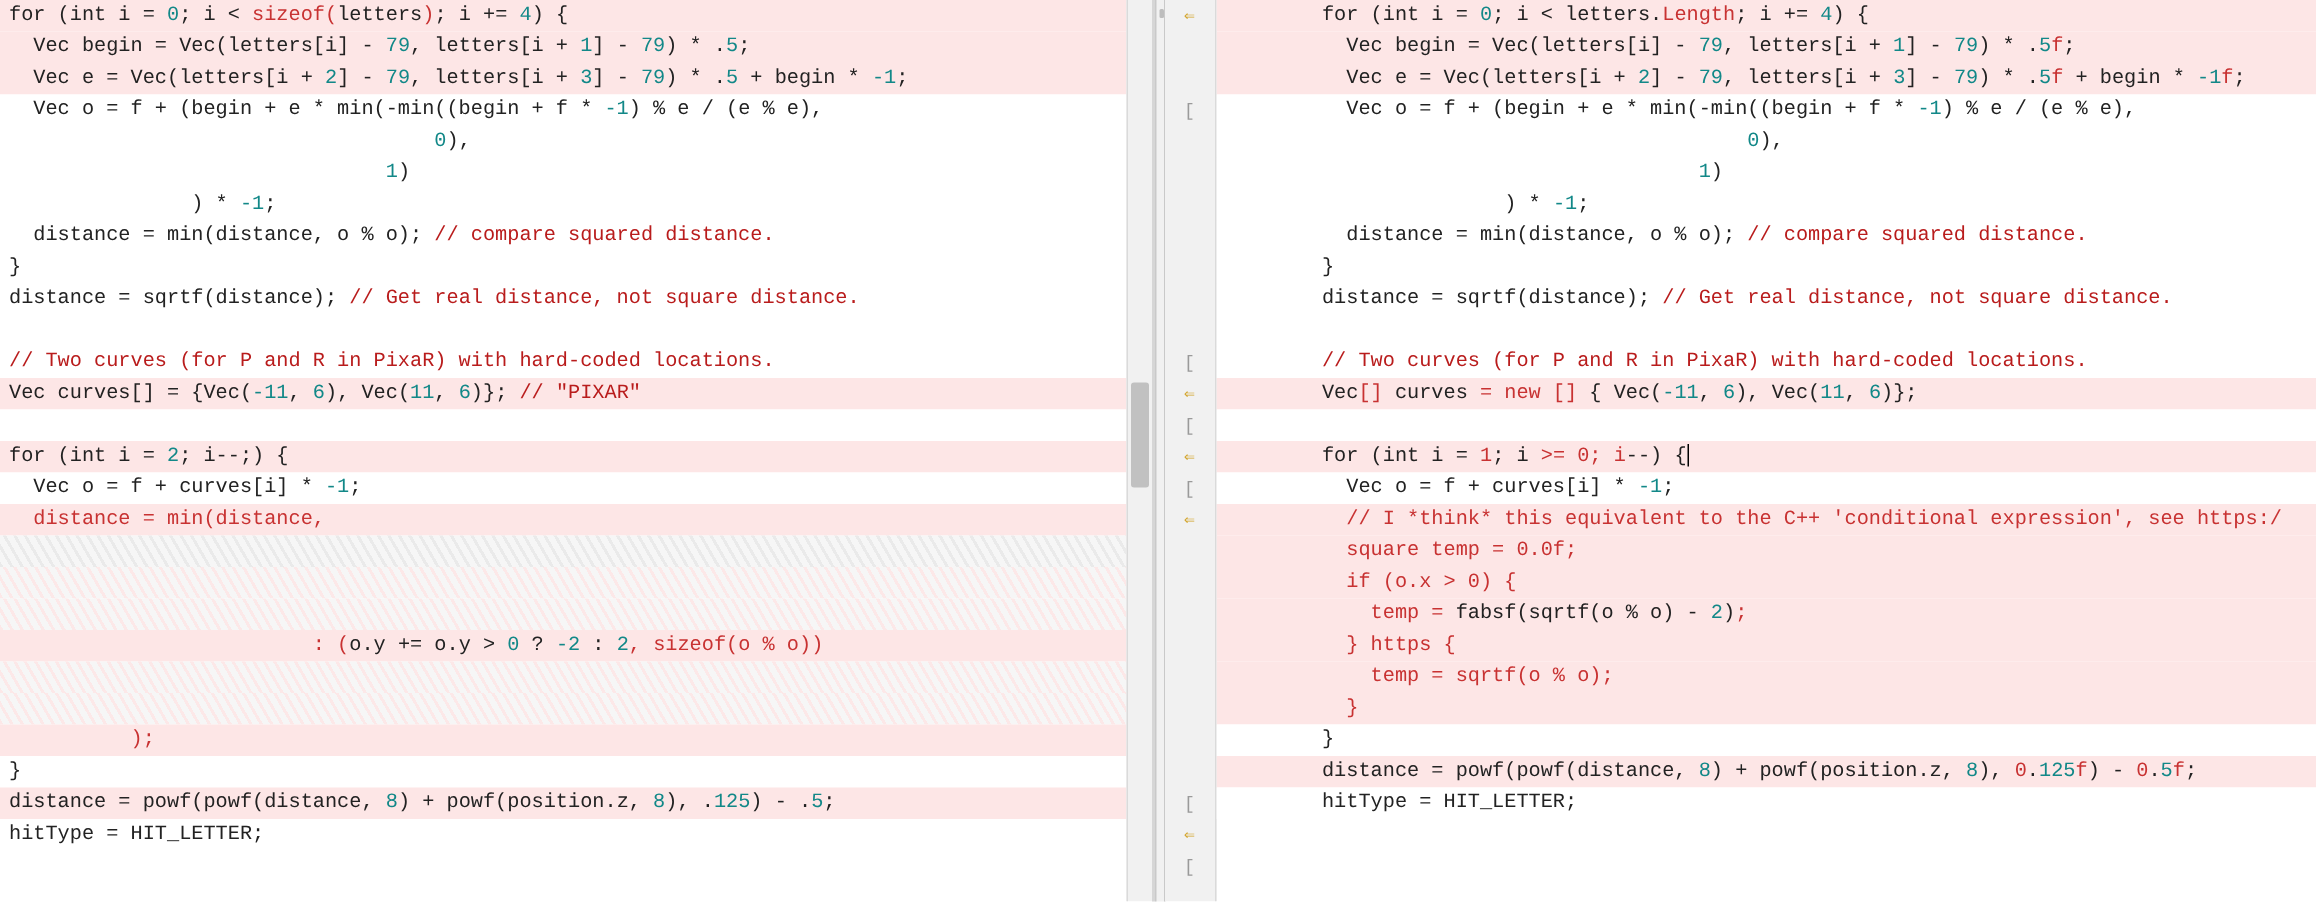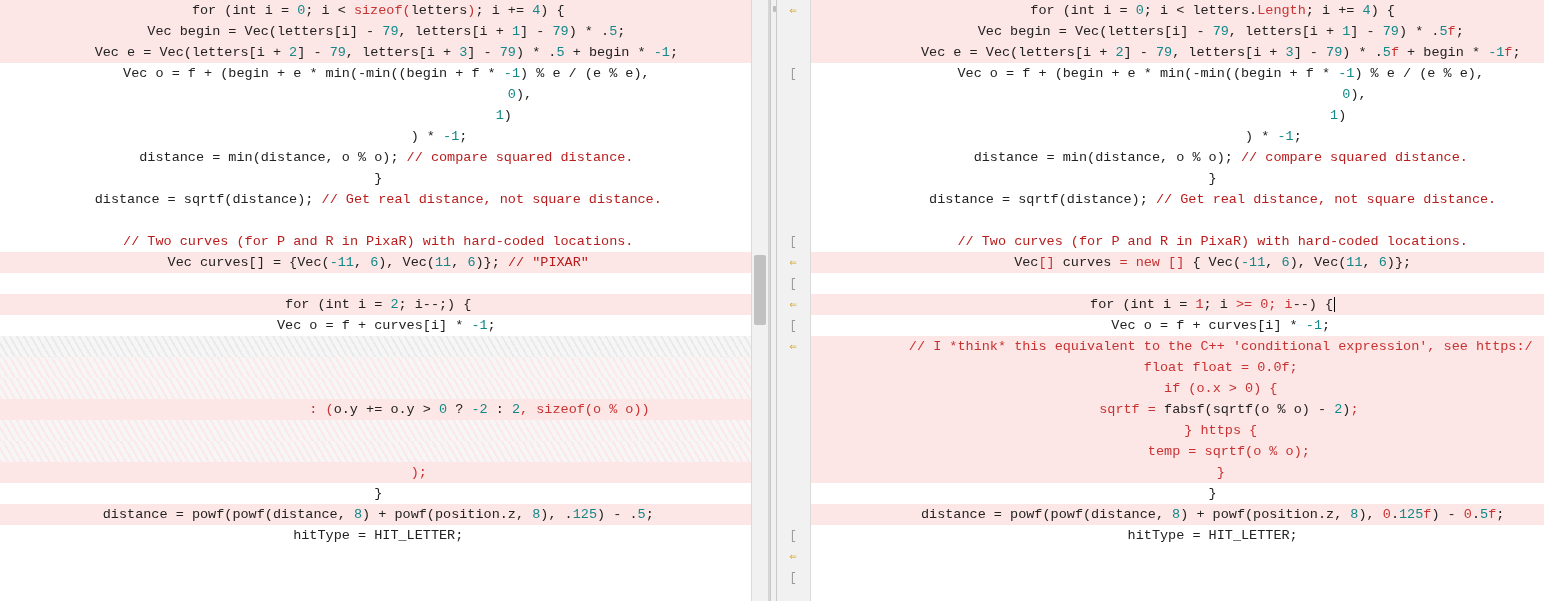--- a/index.html
+++ b/index.html
@@ -44,21 +44,20 @@
     display: flex;
     align-items: center;
     justify-content: center;
     font-size: 12px;
   }
   .move-left { color: #d3a52d; }
   .move-match { color: #9a9a9a; }
   .pane-content {
     flex: 1;
     overflow: hidden;
-    text-align: center;
   }
   .code-row {
     height: 21px;
     line-height: 21px;
     white-space: pre;
     padding-left: 6px;
     color: #222;
   }
   .bg-diff   { background: #fde6e6; }
   .bg-plain  { background: #ffffff; }
@@ -106,20 +105,21 @@
         <div class="code-row bg-plain">               ) * <span class="num">-1</span>;</div>
         <div class="code-row bg-plain">  distance = min(distance, o % o); <span class="cmt">// compare squared distance.</span></div>
         <div class="code-row bg-plain">}</div>
         <div class="code-row bg-plain">distance = sqrtf(distance); <span class="cmt">// Get real distance, not square distance.</span></div>
         <div class="code-row bg-plain"> </div>
         <div class="code-row bg-plain"><span class="cmt">// Two curves (for P and R in PixaR) with hard-coded locations.</span></div>
         <div class="code-row bg-diff">Vec curves[] = {Vec(<span class="num">-11</span>, <span class="num">6</span>), Vec(<span class="num">11</span>, <span class="num">6</span>)}; <span class="cmt">// "PIXAR"</span></div>
         <div class="code-row bg-plain"> </div>
         <div class="code-row bg-diff">for (int i = <span class="num">2</span>; i--;) {</div>
         <div class="code-row bg-plain">  Vec o = f + curves[i] * <span class="num">-1</span>;</div>
+        <div class="code-row bg-diff">  <span class="hi">distance = min(distance,</span></div>
         <div class="code-row bg-pad"> </div>
         <div class="code-row bg-pad2"> </div>
         <div class="code-row bg-pad2"> </div>
         <div class="code-row bg-diff">                         <span class="hi">: (</span>o.y += o.y &gt; <span class="num">0</span> ? <span class="num">-2</span> : <span class="num">2</span><span class="hi">, sizeof(o % o))</span></div>
         <div class="code-row bg-pad2"> </div>
         <div class="code-row bg-pad2"> </div>
         <div class="code-row bg-diff">          <span class="hi">);</span></div>
         <div class="code-row bg-plain">}</div>
         <div class="code-row bg-diff">distance = powf(powf(distance, <span class="num">8</span>) + powf(position.z, <span class="num">8</span>), .<span class="num">125</span>) - .<span class="num">5</span>;</div>
         <div class="code-row bg-plain">hitType = HIT_LETTER;</div>
@@ -197,23 +197,23 @@
         <div class="code-row bg-plain">          distance = min(distance, o % o); <span class="cmt">// compare squared distance.</span></div>
         <div class="code-row bg-plain">        }</div>
         <div class="code-row bg-plain">        distance = sqrtf(distance); <span class="cmt">// Get real distance, not square distance.</span></div>
         <div class="code-row bg-plain">         </div>
         <div class="code-row bg-plain">        <span class="cmt">// Two curves (for P and R in PixaR) with hard-coded locations.</span></div>
         <div class="code-row bg-diff">        Vec<span class="hi">[]</span> curves <span class="hi">= new []</span> { Vec(<span class="num">-11</span>, <span class="num">6</span>), Vec(<span class="num">11</span>, <span class="num">6</span>)};</div>
         <div class="code-row bg-plain">         </div>
         <div class="code-row bg-diff">        for (int i = <span class="hi">1</span>; i<span class="hi"> &gt;= 0; i</span>--) {<span class="caret"></span></div>
         <div class="code-row bg-plain">          Vec o = f + curves[i] * <span class="num">-1</span>;</div>
         <div class="code-row bg-diff">          <span class="hi">// I *think* this equivalent to the C++ 'conditional expression', see https:/</span></div>
-        <div class="code-row bg-diff">          <span class="hi">float float = 0.0f;</span></div>
+        <div class="code-row bg-diff">          <span class="hi">square temp = 0.0f;</span></div>
         <div class="code-row bg-diff">          <span class="hi">if (o.x &gt; 0) {</span></div>
-        <div class="code-row bg-diff">            <span class="hi">sqrtf = </span>fabsf(sqrtf(o % o) - <span class="num">2</span>)<span class="hi">;</span></div>
+        <div class="code-row bg-diff">            <span class="hi">temp = </span>fabsf(sqrtf(o % o) - <span class="num">2</span>)<span class="hi">;</span></div>
         <div class="code-row bg-diff">          <span class="hi">} https {</span></div>
         <div class="code-row bg-diff">            <span class="hi">temp = sqrtf(o % o);</span></div>
         <div class="code-row bg-diff">          <span class="hi">}</span></div>
         <div class="code-row bg-plain">        }</div>
         <div class="code-row bg-diff">        distance = powf(powf(distance, <span class="num">8</span>) + powf(position.z, <span class="num">8</span>), <span class="hi">0</span>.<span class="num">125</span><span class="hi">f</span>) - <span class="hi">0</span>.<span class="num">5</span><span class="hi">f</span>;</div>
         <div class="code-row bg-plain">        hitType = HIT_LETTER;</div>
       </div>
   </div>
 </div>
 

